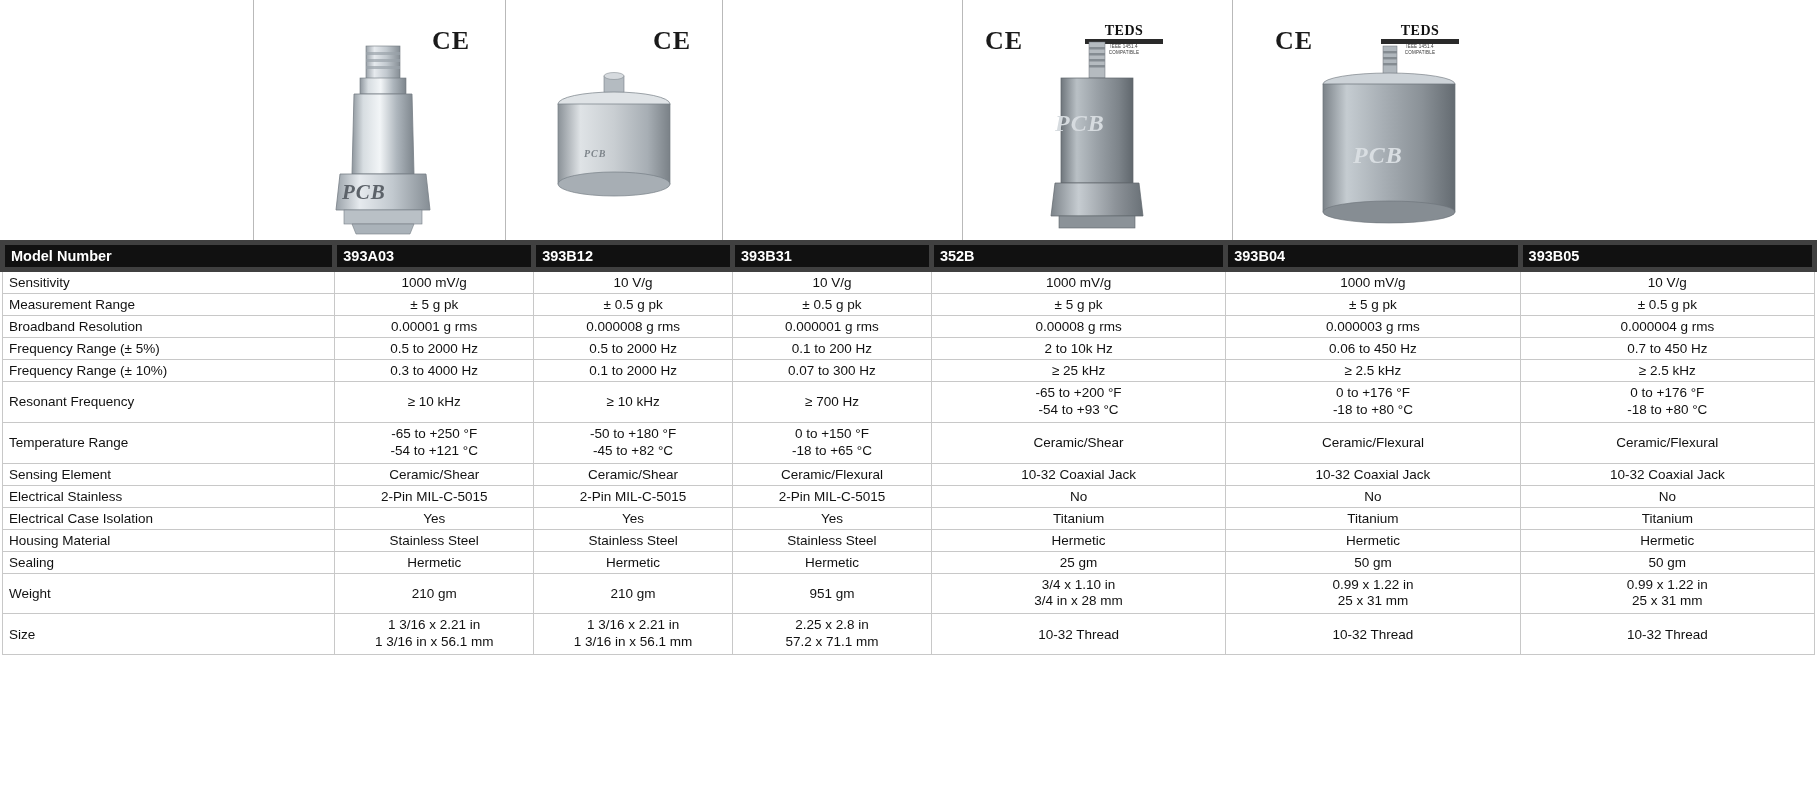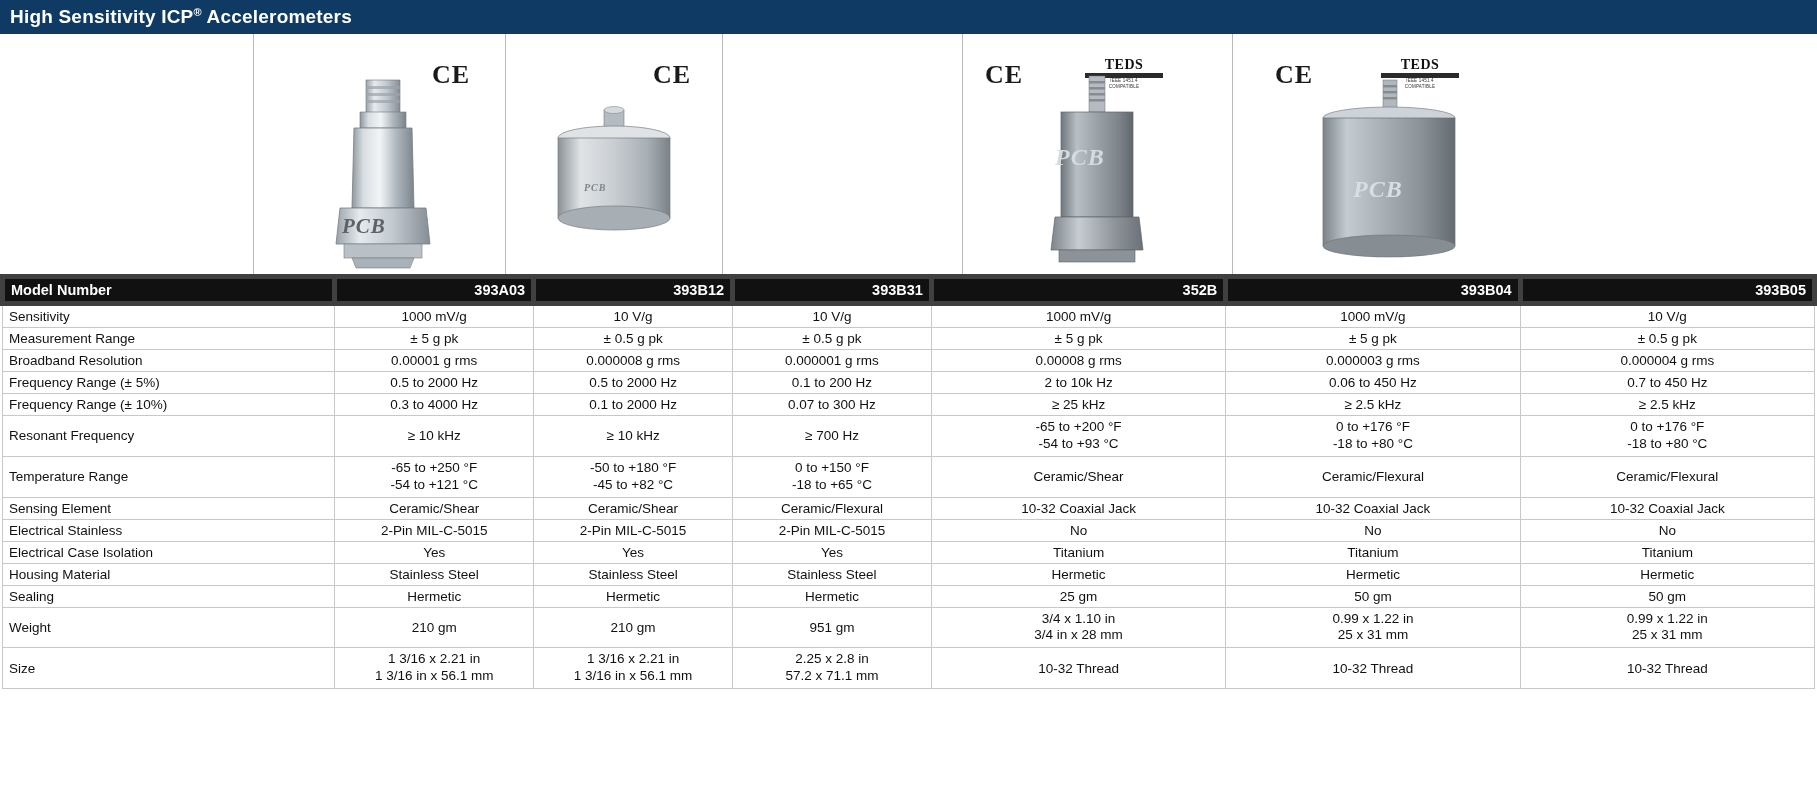--- a/index.html
+++ b/index.html
@@ -101,43 +101,40 @@
   }
   table.spec thead th {
     background: #111111;
     color: #ffffff;
     font-size: 14.5px;
     font-weight: bold;
     border: 5px solid #404040;
     height: 26px;
   }
   thead th.lbl-col { text-align: left; padding-left: 6px; }
-  thead th.val-col { text-align: right; }
+  thead th.val-col { text-align: left; }
   td.label {
     text-align: left;
     white-space: nowrap;
   }
   td.val { text-align: center; }
   .multiline { line-height: 1.25; margin-top: 48px; }
   
   .right-sliver {
     position: absolute;
     right: 0; top: 0;
     width: 4px; height: 34px;
     background: #0e3a63;
   }
 </style>
 </head>
 <body>
 
 <div id="page">
 
-  <div class="header-bar">
-    <span><span>High Sensitivity ICP</span><sup>®</sup><span> Accelerometers</span></span>
-  </div>
   <div class="right-sliver"></div>
 
   <div class="img-strip">
 
     <div class="img-cell first" style="width:254px;"></div>
 
     <div class="img-cell" style="width:252px;">
       <div class="ce-mark" style="left:178px; top:26px;">CE</div>
       <svg class="sensor" style="left:38px; top:42px;" width="190" height="195" viewBox="0 0 190 195">
         <defs>

